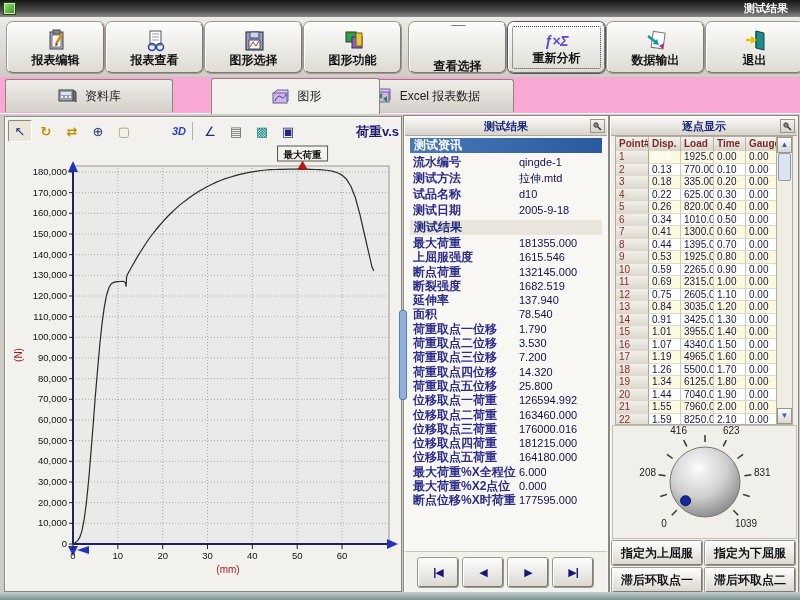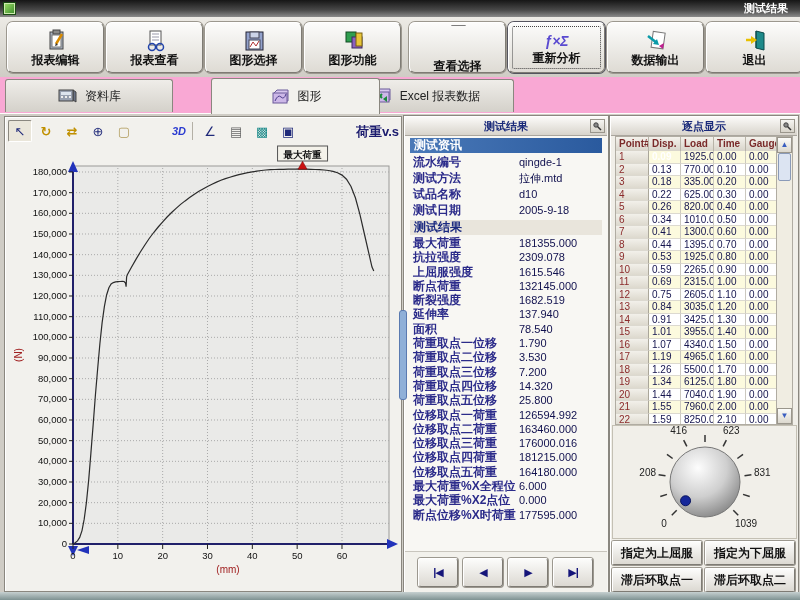--- a/index.html
+++ b/index.html
@@ -351,24 +351,20 @@
           <div class="rrow info">
             <div class="rlabel">测试日期</div>
             <div class="rvalue">2005-9-18</div>
           </div>
           <div class="sec-h plain">测试结果</div>
           <div class="rrow res">
             <div class="rlabel">最大荷重</div>
             <div class="rvalue">181355.000</div>
           </div>
           <div class="rrow res">
-            <div class="rlabel">抗拉强度</div>
-            <div class="rvalue">2309.078</div>
-          </div>
-          <div class="rrow res">
             <div class="rlabel">上屈服强度</div>
             <div class="rvalue">1615.546</div>
           </div>
           <div class="rrow res">
             <div class="rlabel">断点荷重</div>
             <div class="rvalue">132145.000</div>
           </div>
           <div class="rrow res">
             <div class="rlabel">断裂强度</div>
             <div class="rvalue">1682.519</div>

